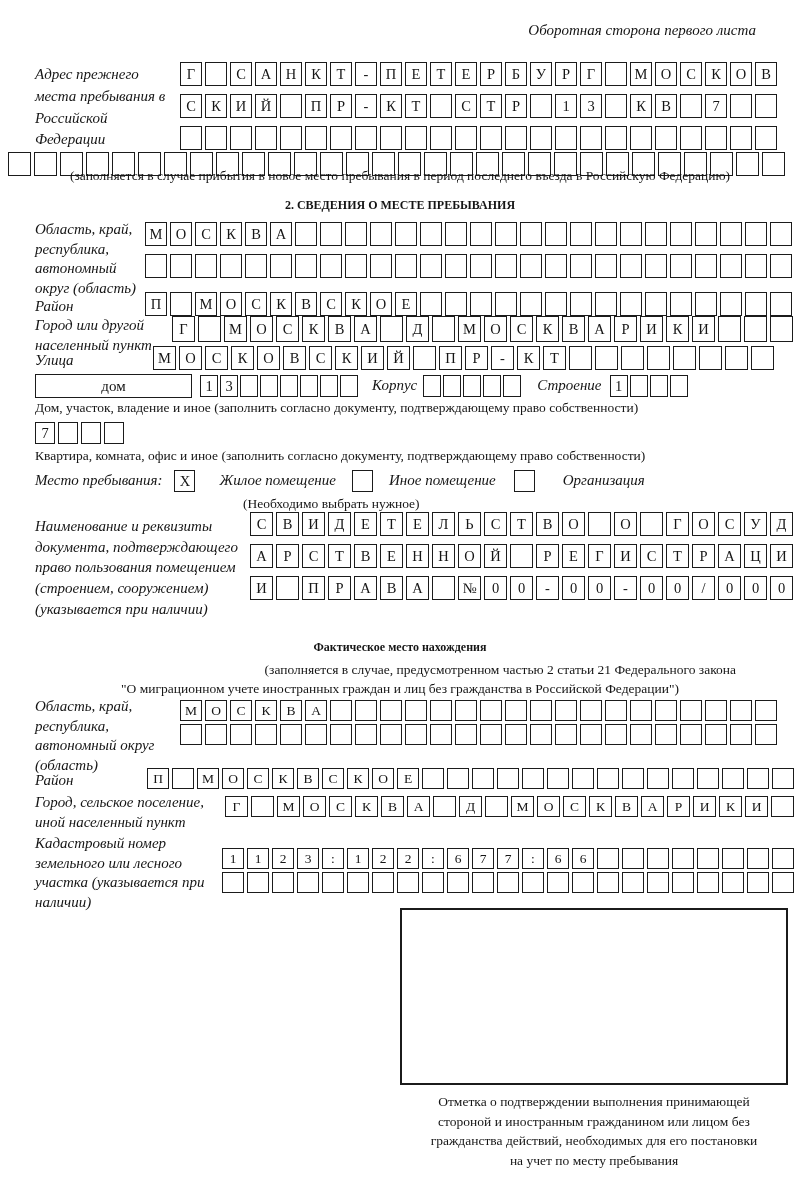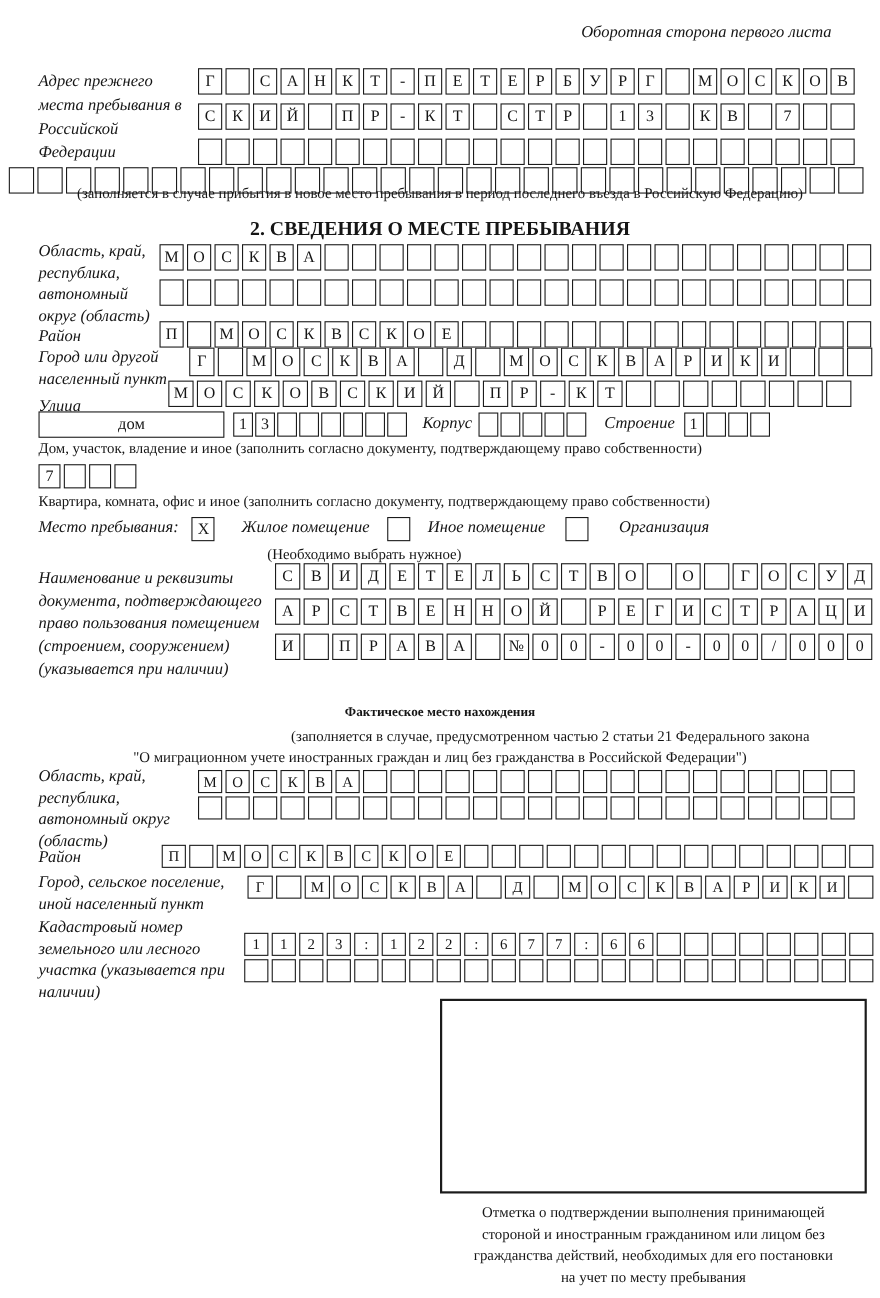--- a/index.html
+++ b/index.html
@@ -153,21 +153,21 @@
     <div class="cell"></div>
     <div class="cell"></div>
     <div class="cell"></div>
     <div class="cell"></div>
     <div class="cell"></div>
     <div class="cell"></div>
     <div class="cell"></div>
   </div>
 <div class="abs caption center" style="top:168px; left:0; width:800px;">(заполняется в случае прибытия в новое место пребывания в период последнего въезда в Российскую Федерацию)</div>
 
-<div class="abs bold center" style="top:198px; left:0; width:800px; font-size:18px;">2. СВЕДЕНИЯ О МЕСТЕ ПРЕБЫВАНИЯ</div>
+<div class="abs bold center" style="top:198px; left:0; width:800px; font-size:12px;">2. СВЕДЕНИЯ О МЕСТЕ ПРЕБЫВАНИЯ</div>
 
 <div class="abs label lh19" style="top:220px; left:35px; width:112px;">Область, край, республика, автономный округ (область)</div>
 <div class="abs boxrow" style="top:222px; left:145px;">
     <div class="cell">М</div>
     <div class="cell">О</div>
     <div class="cell">С</div>
     <div class="cell">К</div>
     <div class="cell">В</div>
     <div class="cell">А</div>
     <div class="cell"></div>
@@ -271,21 +271,21 @@
     <div class="cell">А</div>
     <div class="cell">Р</div>
     <div class="cell">И</div>
     <div class="cell">К</div>
     <div class="cell">И</div>
     <div class="cell"></div>
     <div class="cell"></div>
     <div class="cell"></div>
   </div>
 
-<div class="abs label" style="top:360px; left:35px;">Улица</div>
+<div class="abs label" style="top:350px; left:35px;">Улица</div>
 <div class="abs boxrow w23" style="top:346px; left:153px;">
     <div class="cell">М</div>
     <div class="cell">О</div>
     <div class="cell">С</div>
     <div class="cell">К</div>
     <div class="cell">О</div>
     <div class="cell">В</div>
     <div class="cell">С</div>
     <div class="cell">К</div>
     <div class="cell">И</div>
@@ -300,21 +300,21 @@
     <div class="cell"></div>
     <div class="cell"></div>
     <div class="cell"></div>
     <div class="cell"></div>
     <div class="cell"></div>
     <div class="cell"></div>
     <div class="cell"></div>
   </div>
 
 <div class="abs inlrow" style="top:374px; left:35px;">
-  <div class="labelbox" style="width:169px; margin-right:8px;">
+  <div class="labelbox" style="width:157px; margin-right:8px;">
     <span>дом</span>
   </div>
   <div class="boxrow tiny" style="margin-right:14px;">
       <div class="cell">1</div>
       <div class="cell">3</div>
       <div class="cell"></div>
       <div class="cell"></div>
       <div class="cell"></div>
       <div class="cell"></div>
       <div class="cell"></div>

